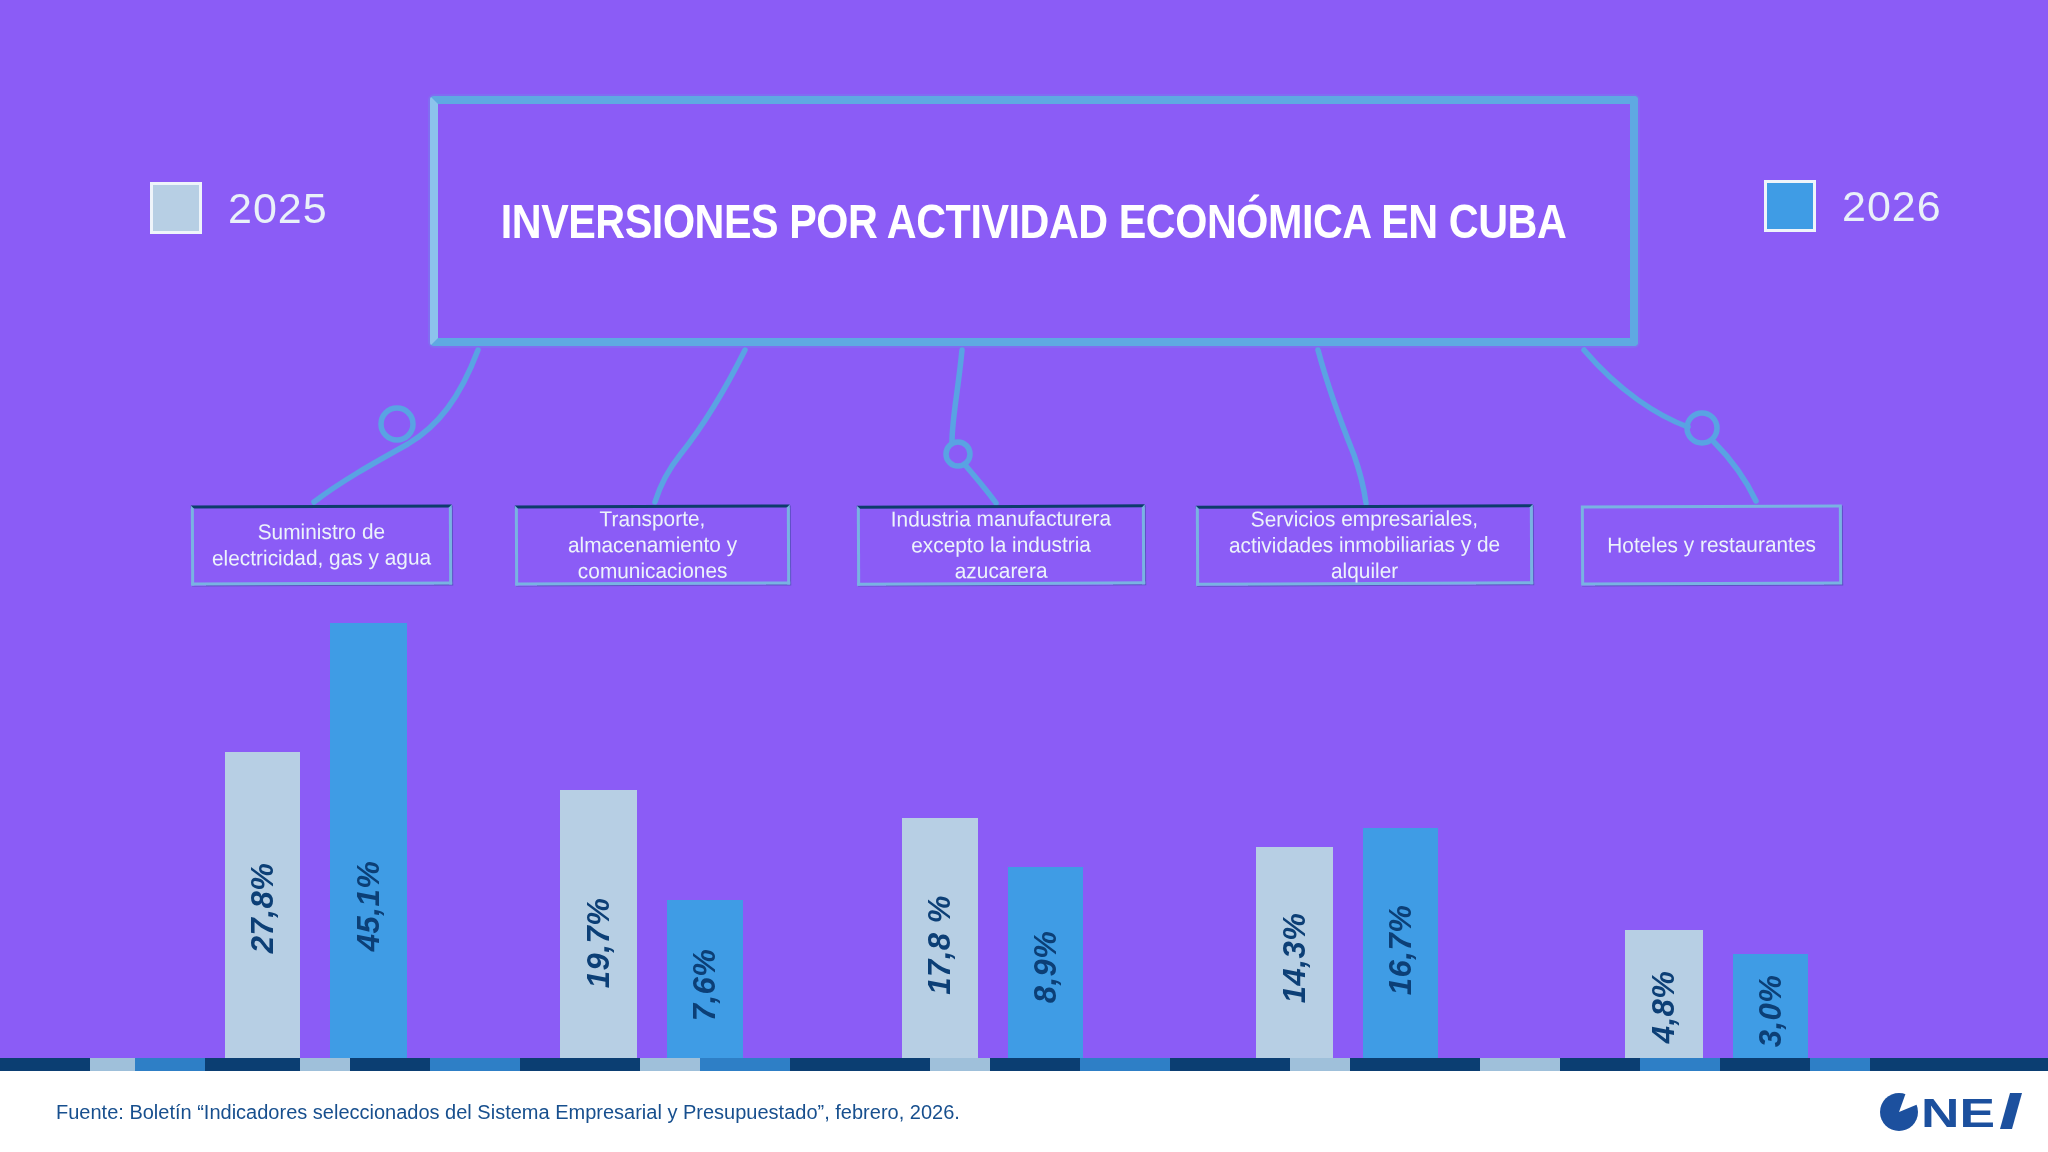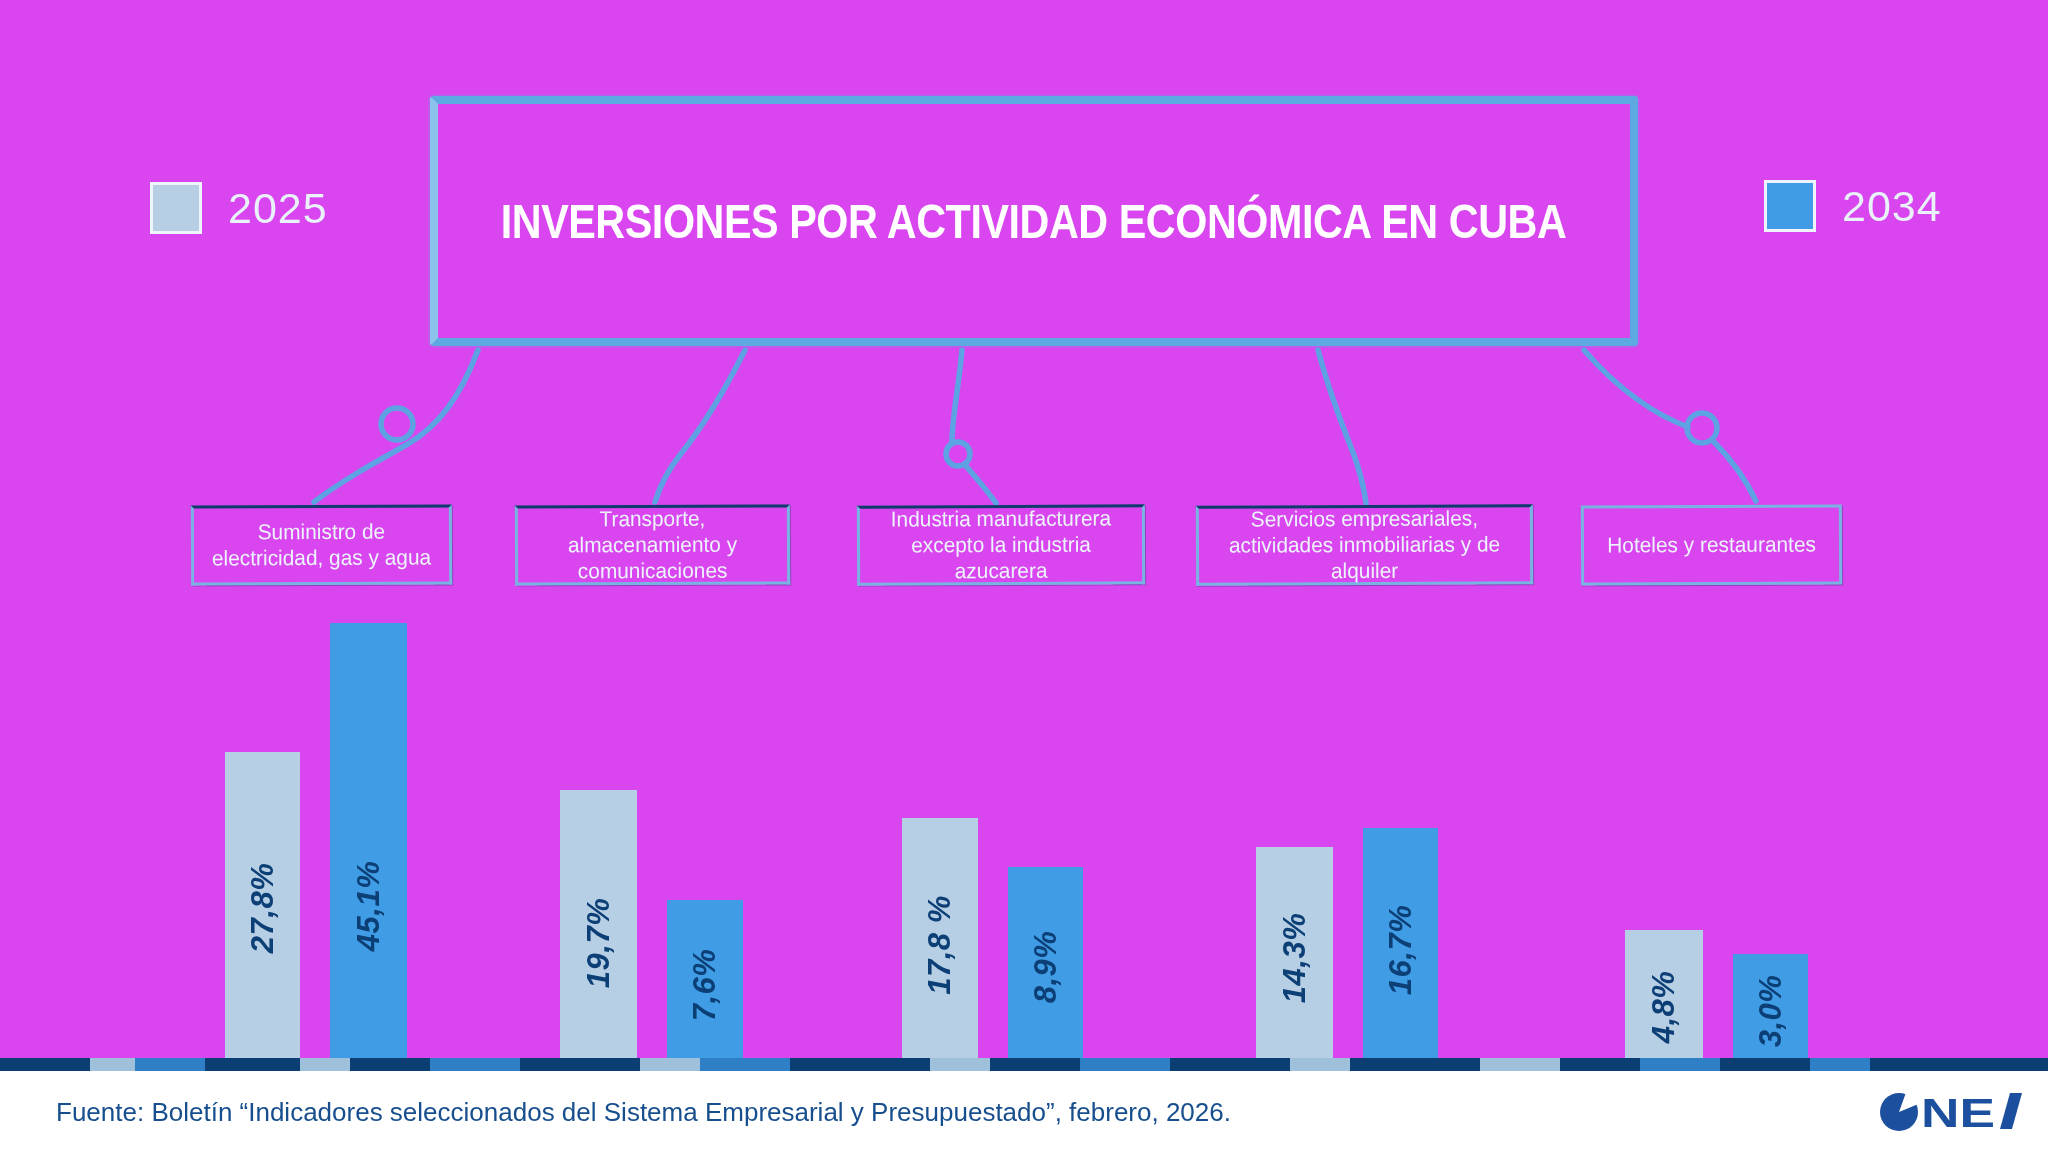--- a/index.html
+++ b/index.html
@@ -1,18 +1,18 @@
 <!DOCTYPE html>
 <html><head>
 <meta charset="utf-8">
 <style>
   html,body{margin:0;padding:0;background:#062c52;}
   .stage{
     position:relative;width:2048px;height:1152px;overflow:hidden;
-    background:#d946ef;
+    background:#8b5cf6;
     font-family:"Liberation Sans",sans-serif;
   }
   
   .legend{position:absolute;display:flex;align-items:center;gap:26px;}
   .legend-left{left:150px;top:182px;}
   .legend-right{left:1764px;top:180px;}
   .swatch{width:46px;height:46px;border:3px solid #eef4fa;box-sizing:content-box;}
   .legend-label{font-size:43px;color:#e9f1f9;letter-spacing:1px;}
   
   .title-box{
@@ -61,36 +61,36 @@
       #0b3e72 0 90px,#9fc0da 90px 135px,#2e7fc6 135px 205px,#0b3e72 205px 300px,
       #9fc0da 300px 350px,#0b3e72 350px 430px,#2e7fc6 430px 520px,#0b3e72 520px 640px,
       #9fc0da 640px 700px,#2e7fc6 700px 790px,#0b3e72 790px 930px,#9fc0da 930px 990px,
       #0b3e72 990px 1080px,#2e7fc6 1080px 1170px,#0b3e72 1170px 1290px,#9fc0da 1290px 1350px,
       #0b3e72 1350px 1480px,#9fc0da 1480px 1560px,#0b3e72 1560px 1640px,#2e7fc6 1640px 1720px,
       #0b3e72 1720px 1810px,#2e7fc6 1810px 1870px,#0b3e72 1870px 2048px);
   }
   .footer{position:absolute;left:0;top:1071px;width:2048px;height:81px;background:#ffffff;}
   .source{
     position:absolute;left:56px;top:50%;transform:translateY(-50%);
-    font-size:26px;color:#174f8e;
+    font-size:20px;color:#174f8e;
   }
   .onei{position:absolute;right:10px;top:15px;height:48px;width:160px;}
 </style>
 </head>
 <body>
 
 <div class="stage">
 
   <div class="legend legend-left">
     <span class="swatch" id="swatch-2025" style="background: rgb(183, 207, 228);"></span>
     <span class="legend-label">2025</span>
   </div>
   <div class="legend legend-right">
     <span class="swatch" id="swatch-2026" style="background: rgb(63, 156, 229);"></span>
-    <span class="legend-label">2034</span>
+    <span class="legend-label">2026</span>
   </div>
 
   <div class="title-box">
     <h1 class="chart-title">INVERSIONES POR ACTIVIDAD ECONÓMICA EN CUBA</h1>
   </div>
 
   <svg class="connectors" width="2048" height="1152" viewBox="0 0 2048 1152">
     <g fill="none" stroke="#57a7e2" stroke-width="5.5" stroke-linecap="round" opacity=".95">
       <path d="M478,350 C460,398 438,426 408,444 C372,464 340,482 314,502"></path>
       <circle cx="397" cy="424" r="16"></circle>

